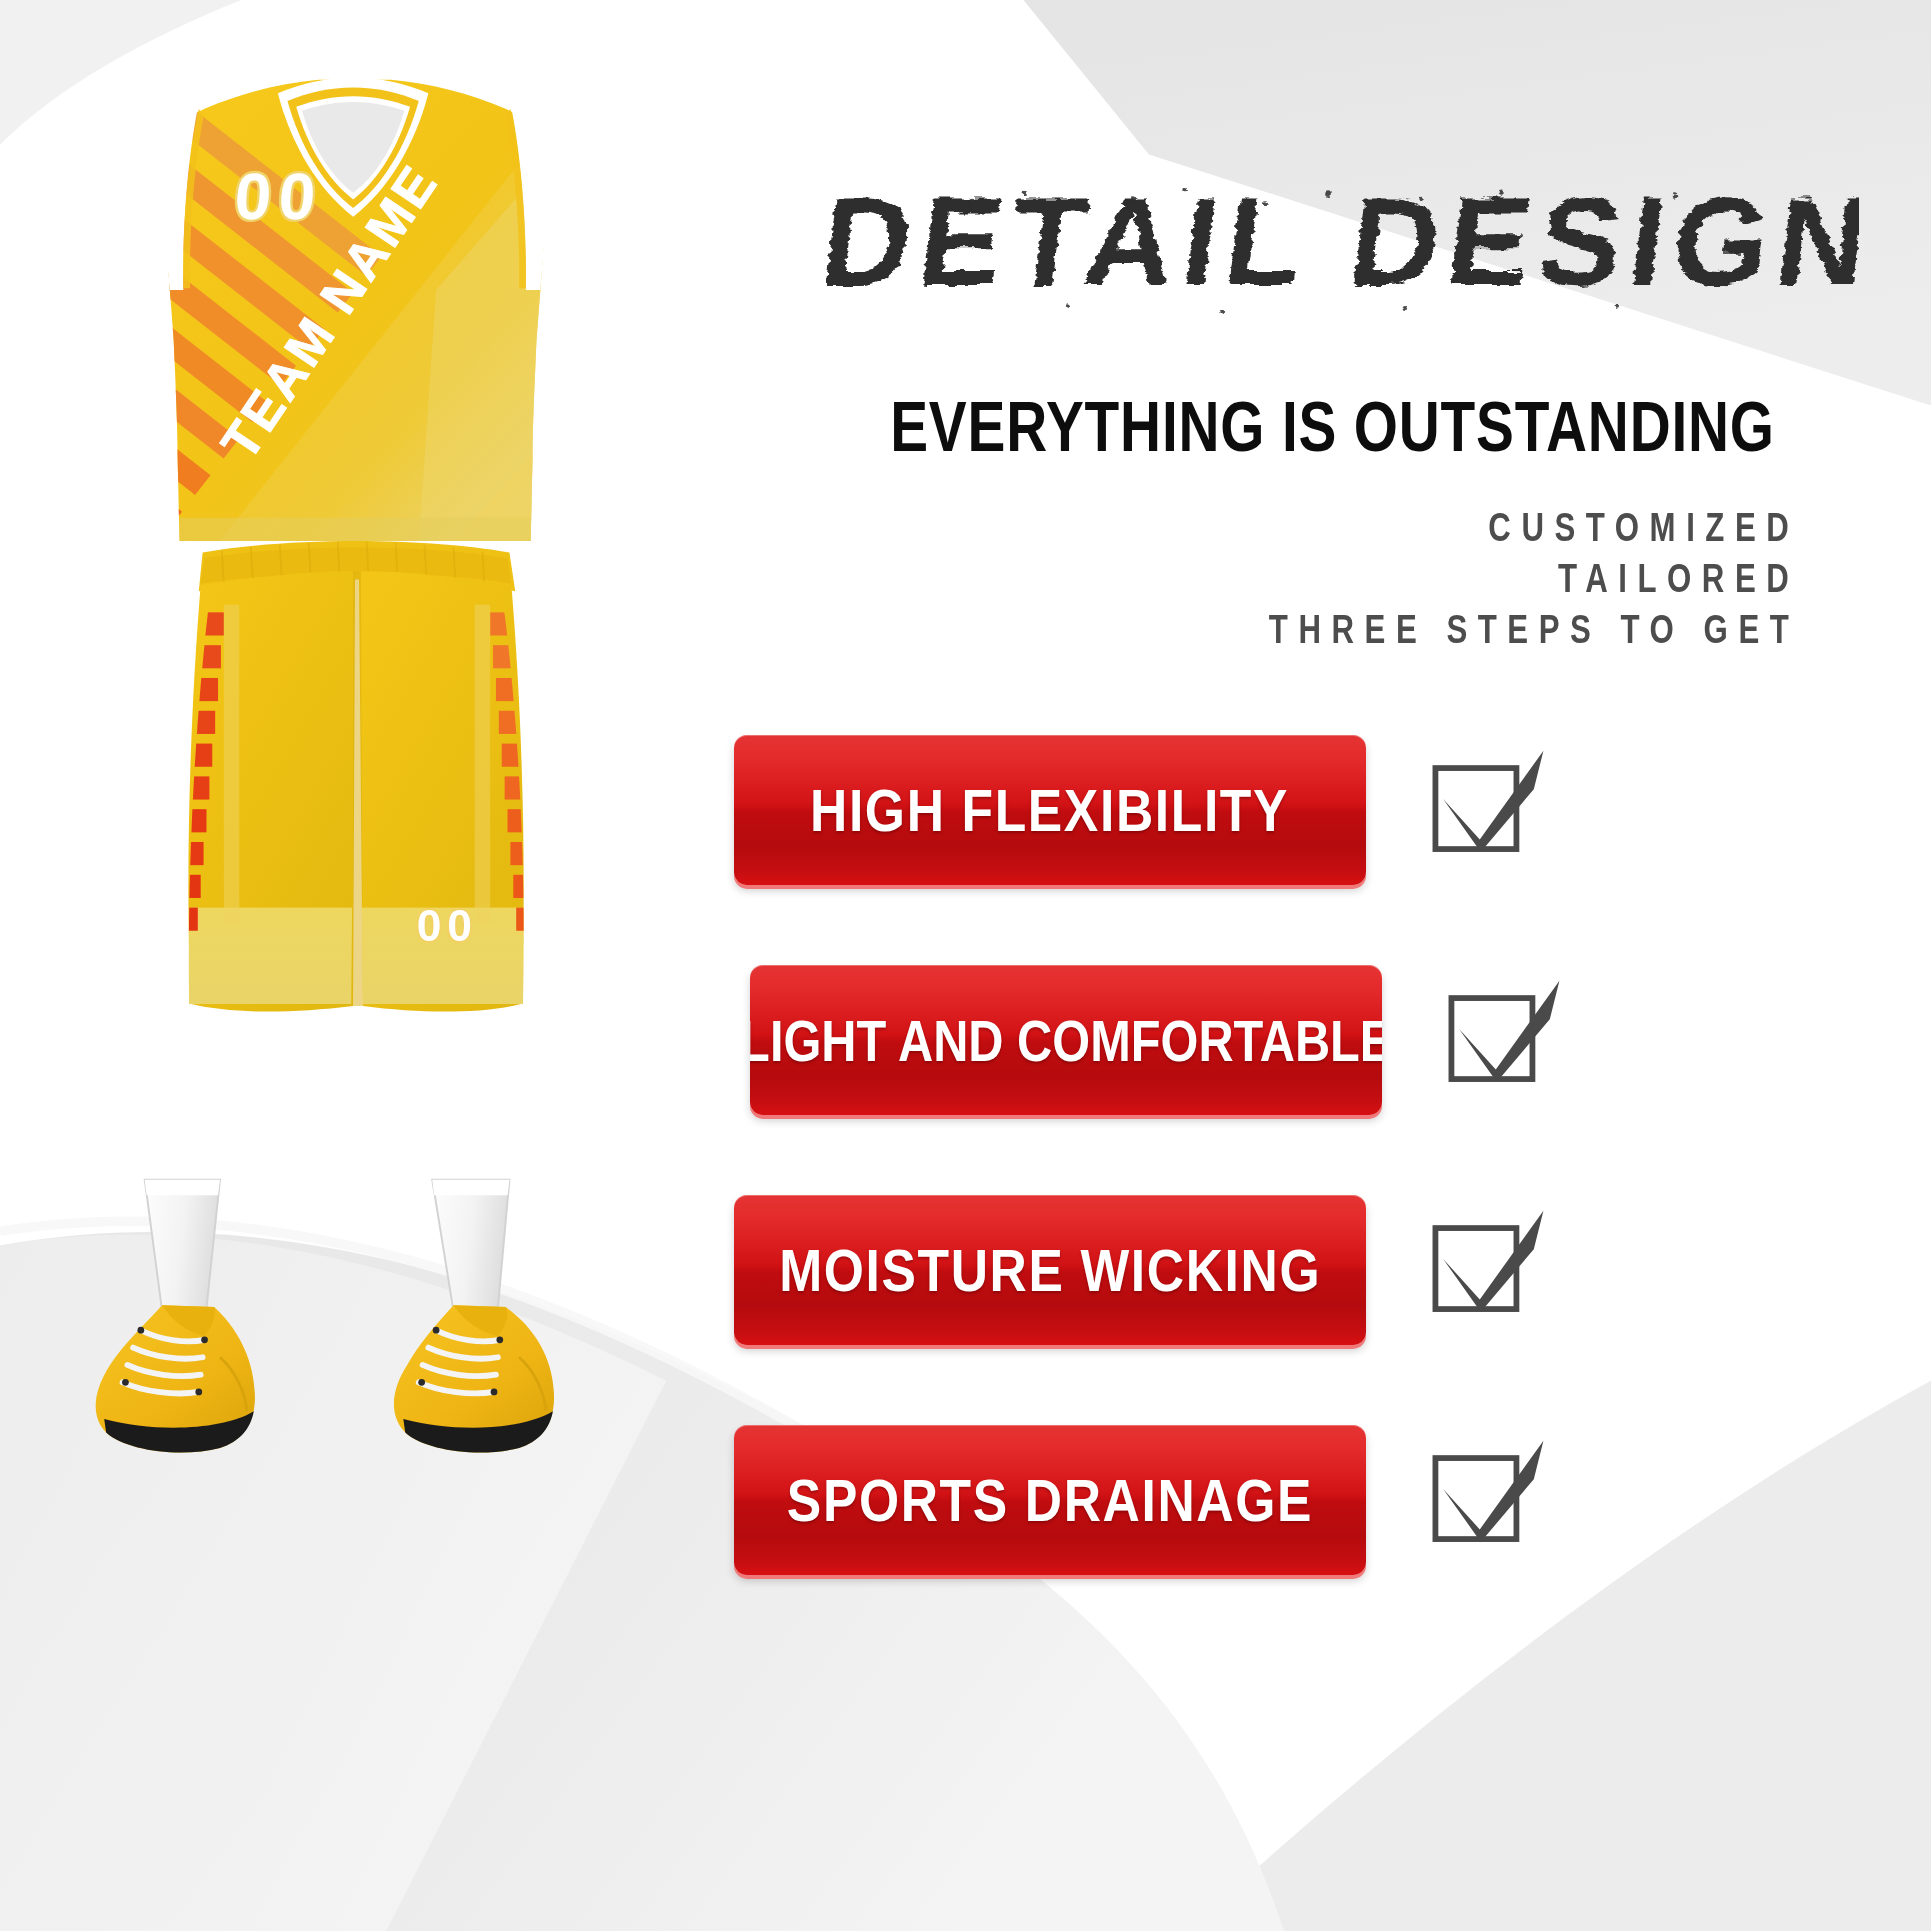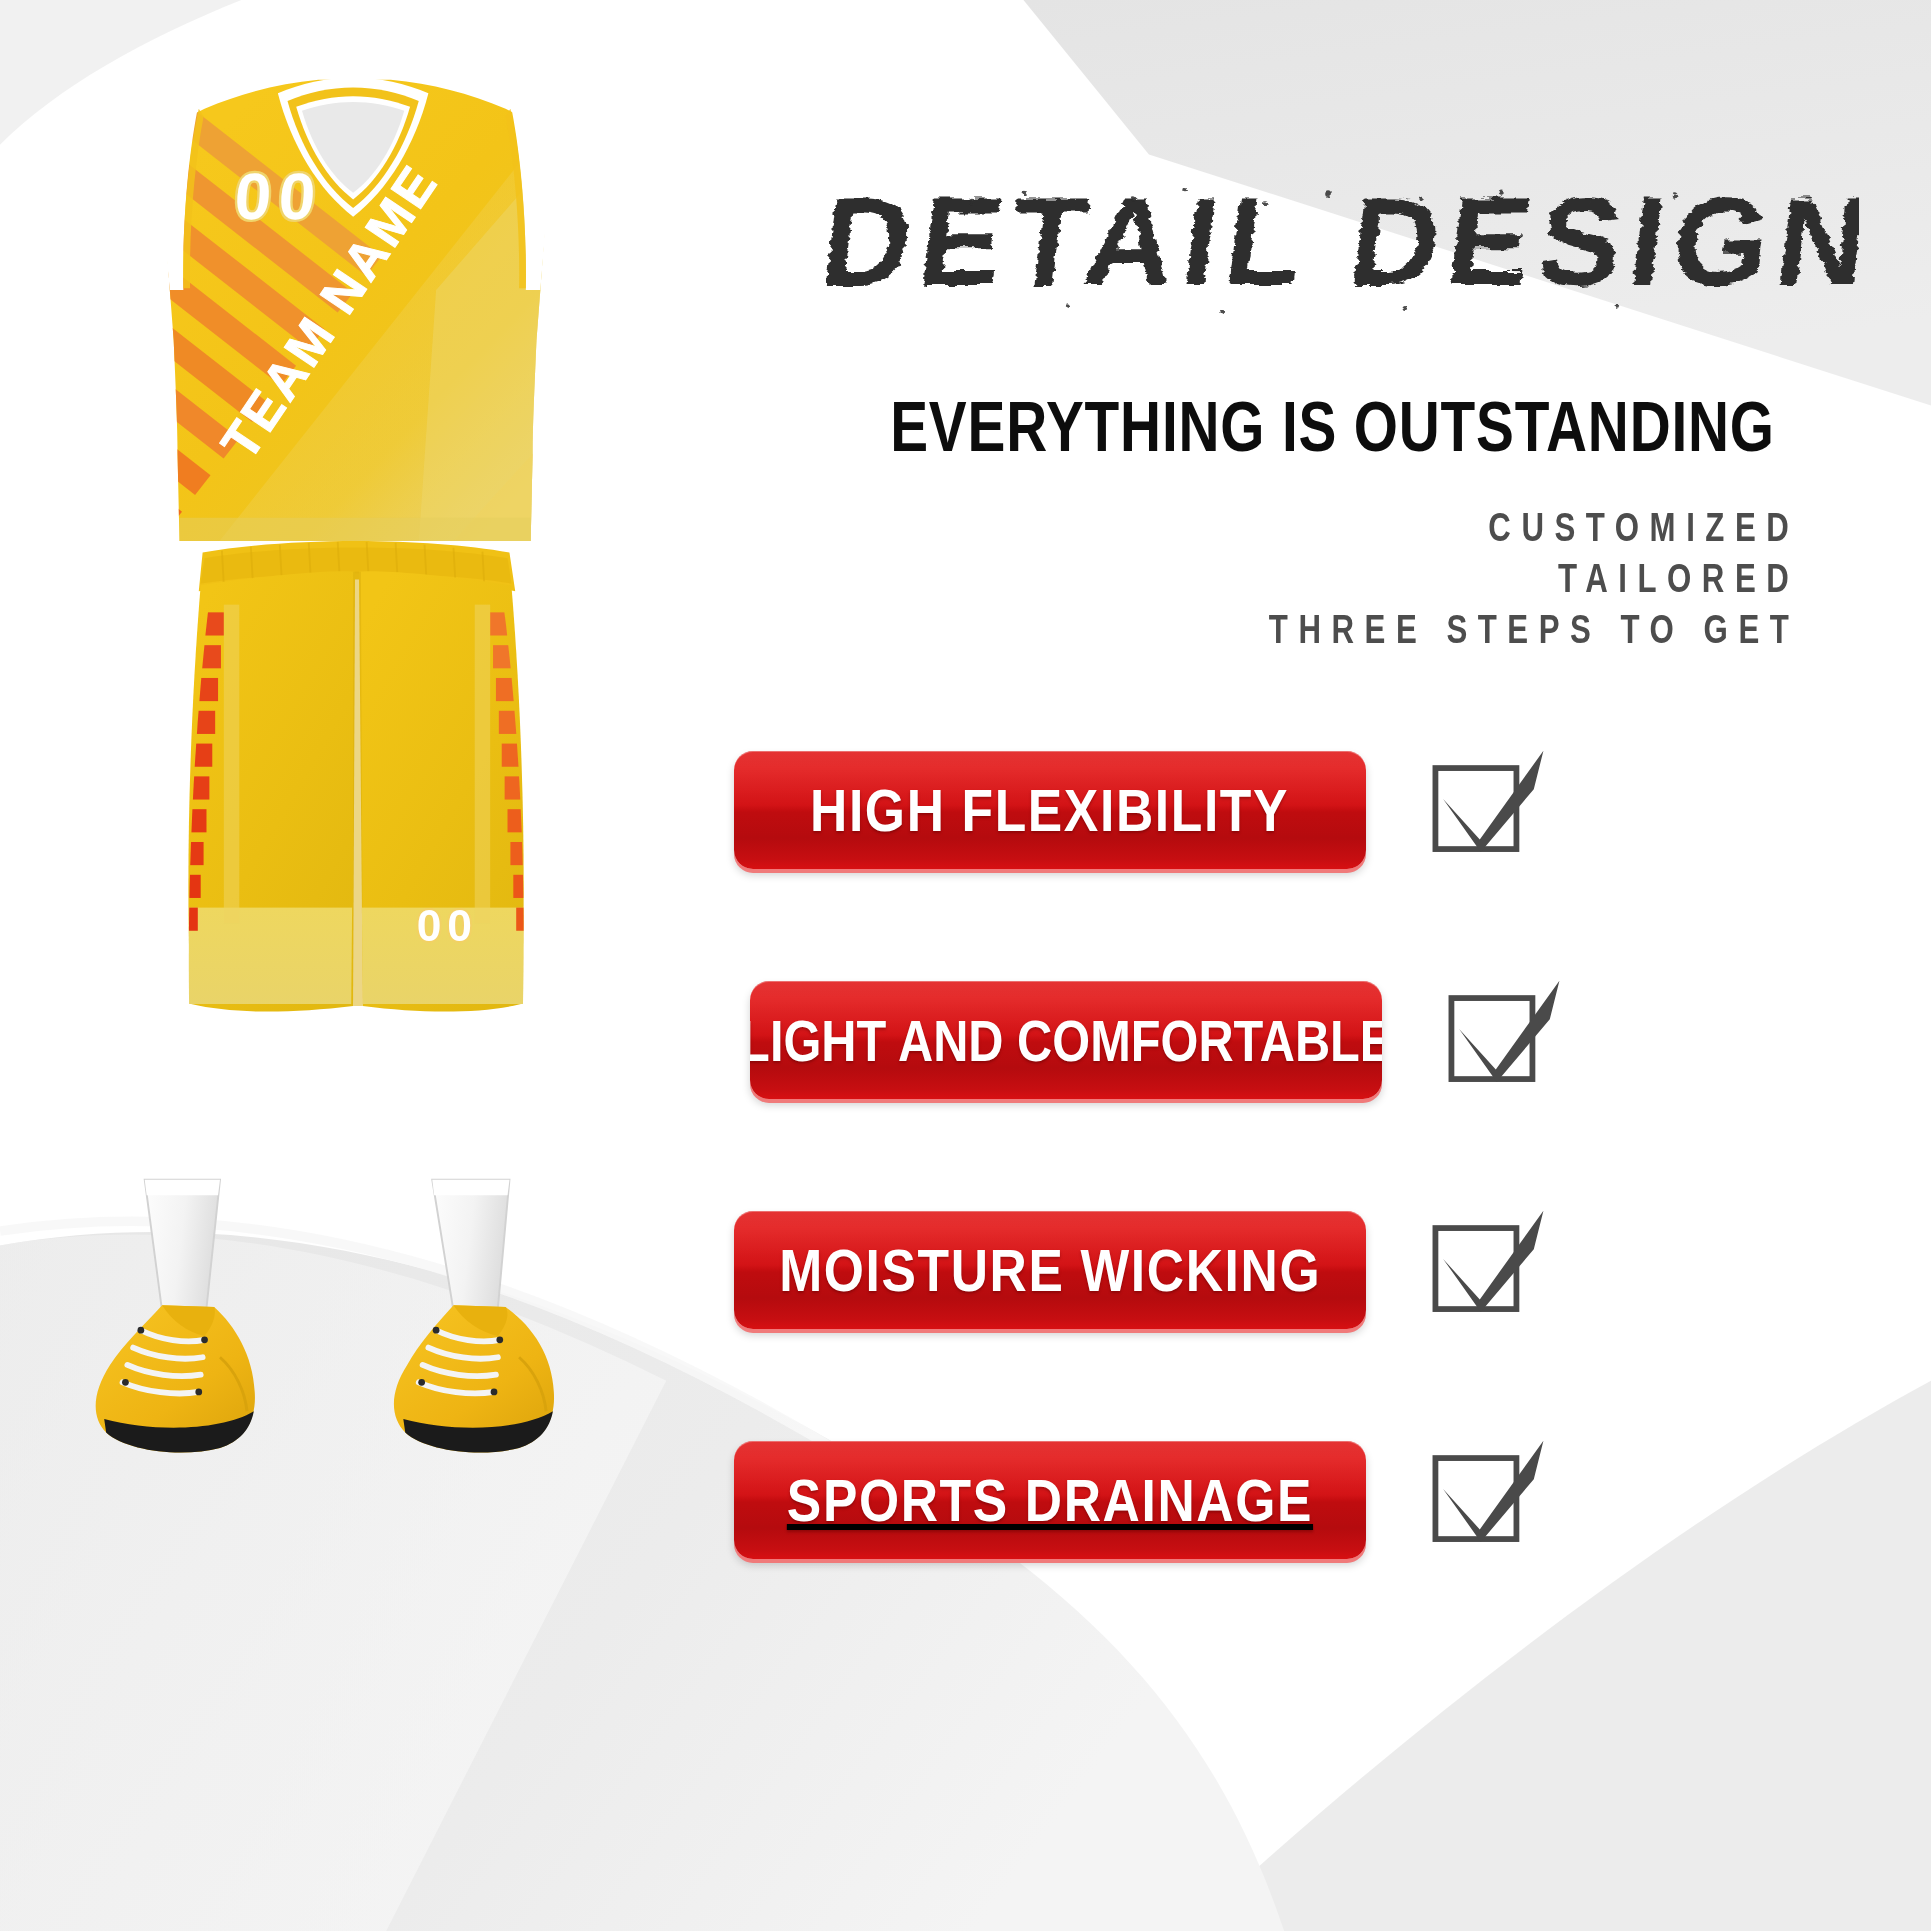--- a/index.html
+++ b/index.html
@@ -62,27 +62,27 @@
 
   
   .features{position:absolute;left:0px;top:748px;width:1197px;}
   .feature-row{
     position:relative;
     height:124px;
     margin-bottom:106px;
     display:flex;
     align-items:center;
   }
-  .feature-row:last-child{margin-bottom:0;text-decoration:underline;}
+  .feature-row:last-child{margin-bottom:0;}
 
   .banner{
     position:relative;
     width:632px;
-    height:118px;
-    border-radius:19px;
+    height:150px;
+    border-radius:13px;
     background:linear-gradient(to bottom,
         #e01212 0%,
         #e21414 14%,
         #d21013 46%,
         #bf0c0f 52%,
         #b50b0e 74%,
         #c70e11 92%,
         #d81012 100%);
     box-shadow:
        0 3.9px 0 0 #f07a7a,

